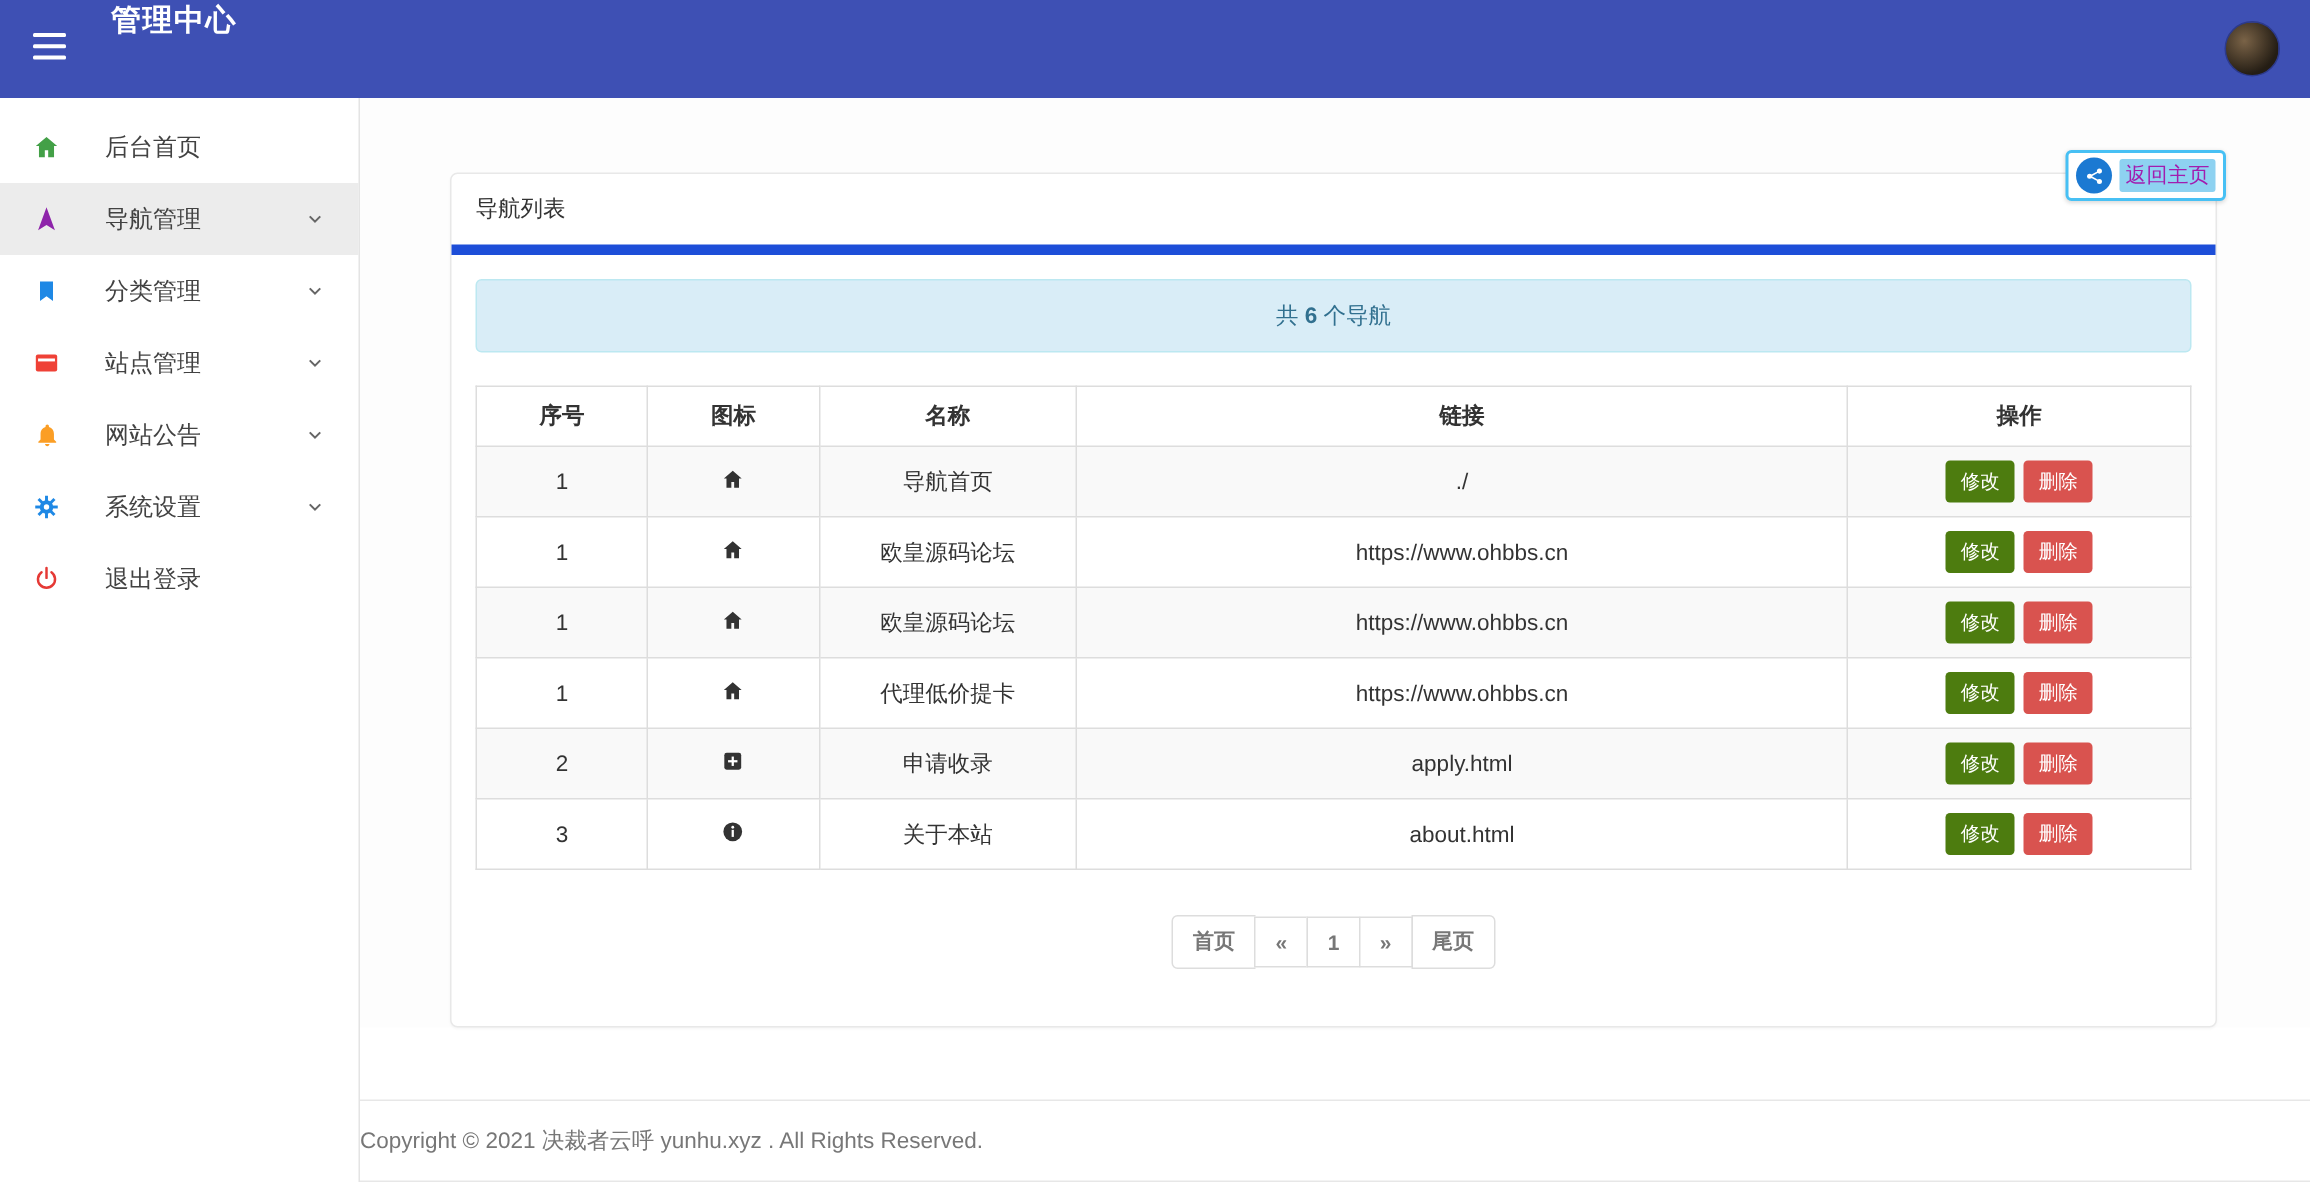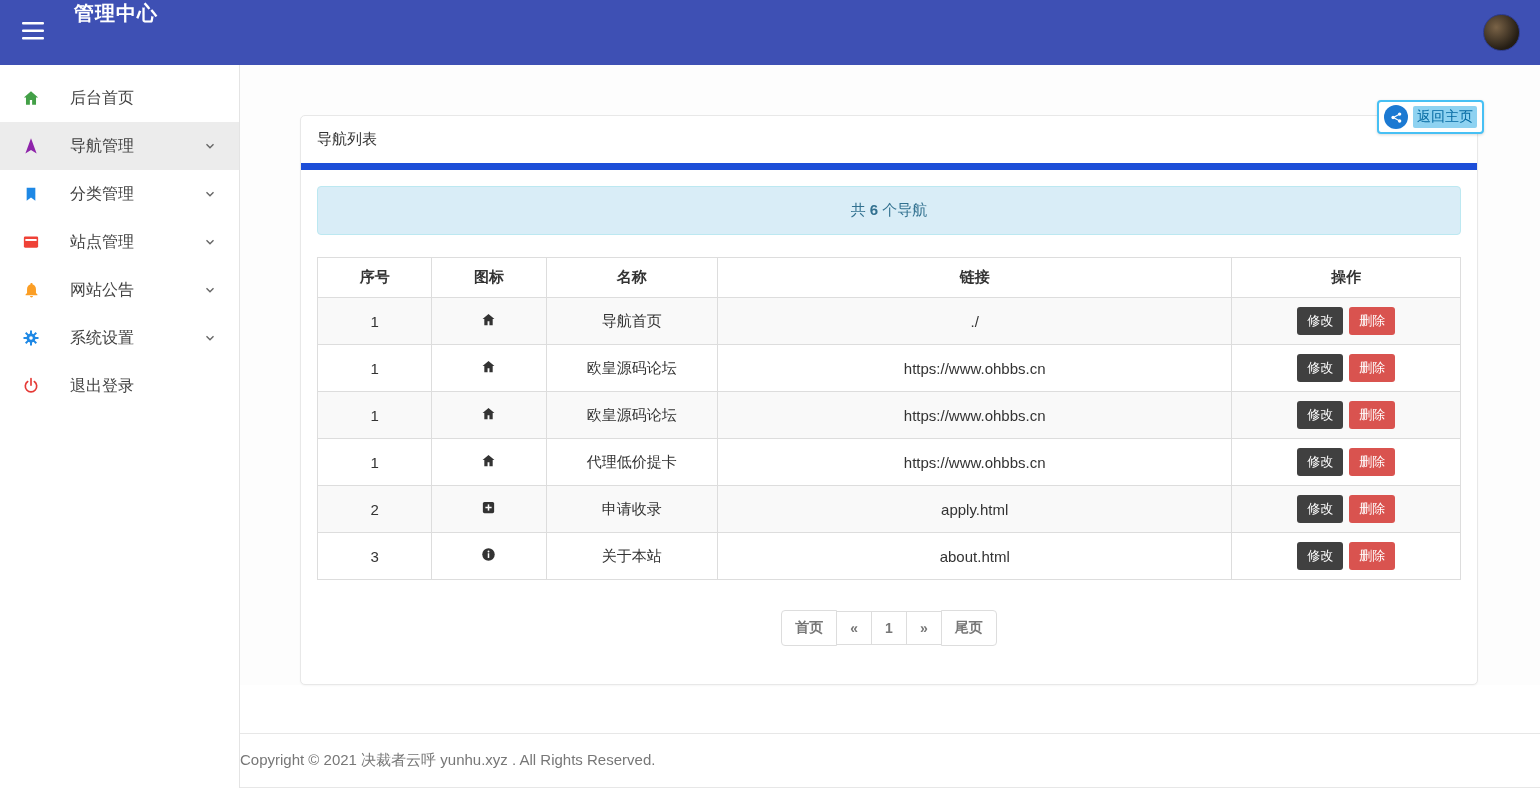--- a/index.html
+++ b/index.html
@@ -25,41 +25,41 @@
   .side-item .lbl { margin-left:26px; flex:1; }
   .side-item .chev { margin-right:4px; display:flex; }
 
   
   .content { margin-left:240px; padding:50px 62px 0 60px; background:#fdfdfd; position:relative; }
   .toolbar-btn { position:absolute; top:35px; right:56px; display:flex; align-items:center;
     background:#fff; border:2px solid #47c0f4; border-radius:4px; padding:3px 5px; cursor:pointer;
     box-shadow:0 1px 3px rgba(0,0,0,.15); }
   .tb-icon { width:24px; height:24px; border-radius:50%; background:#1b79d2; display:flex;
     align-items:center; justify-content:center; }
-  .tb-label { margin-left:5px; background:#8ed2f1; color:#0369a1; font-size:14px; padding:2px 4px; border-radius:2px; }
+  .tb-label { margin-left:5px; background:#8ed2f1; color:#a21caf; font-size:14px; padding:2px 4px; border-radius:2px; }
 
   .card { background:#fff; border:1px solid #e8e8e8; border-radius:5px; box-shadow:0 1px 2px rgba(0,0,0,.04); }
   .card-header { padding:14px 16px; font-size:15px; color:#333; border-bottom:7px solid #1d4ed8; }
   .card-body { padding:16px; }
 
   .alert-info { background:#d9edf7; border:1px solid #bce8f1; color:#31708f; text-align:center;
     padding:14px; font-size:15px; border-radius:4px; margin-bottom:22px; }
   .alert-info b { font-weight:bold; }
 
   table.nav-table { width:100%; border-collapse:collapse; font-size:15px; }
   .nav-table th, .nav-table td { border:1px solid #ddd; text-align:center; padding:9px 8px; }
   .nav-table th { font-weight:bold; font-size:15px; padding:10px 8px; background:#fff; }
   .nav-table tbody tr:nth-child(odd) { background:#f9f9f9; }
   .nav-table tbody tr:nth-child(even) { background:#fff; }
   .col-no { width:10%; } .col-icon { width:10%; } .col-name { width:15%; }
   .col-link { width:45%; } .col-act { width:20%; }
 
   .btn { display:inline-block; border:none; color:#fff; font-size:13px; padding:5px 10px;
     border-radius:3px; cursor:pointer; margin:0 3px; font-family:inherit; }
-  .btn-edit { background:#404040; }
+  .btn-edit { background:#4d7c0f; }
   .btn-del { background:#d9534f; }
 
   .pagination { text-align:center; margin:30px 0 22px; font-size:14px;font-weight:bold; }
   .page-item { display:inline-block; border:1px solid #ddd; background:#fff; color:#777;
     padding:8px 13px; margin-left:-1px; cursor:pointer; vertical-align:middle; }
   .page-item:first-child { border-radius:4px 0 0 4px; margin-left:0; }
   .page-item:last-child { border-radius:0 4px 4px 0; }
 
   
   .footer { margin-left:240px; margin-top:48px; background:#fff; border-top:1px solid #e7e7e7;

